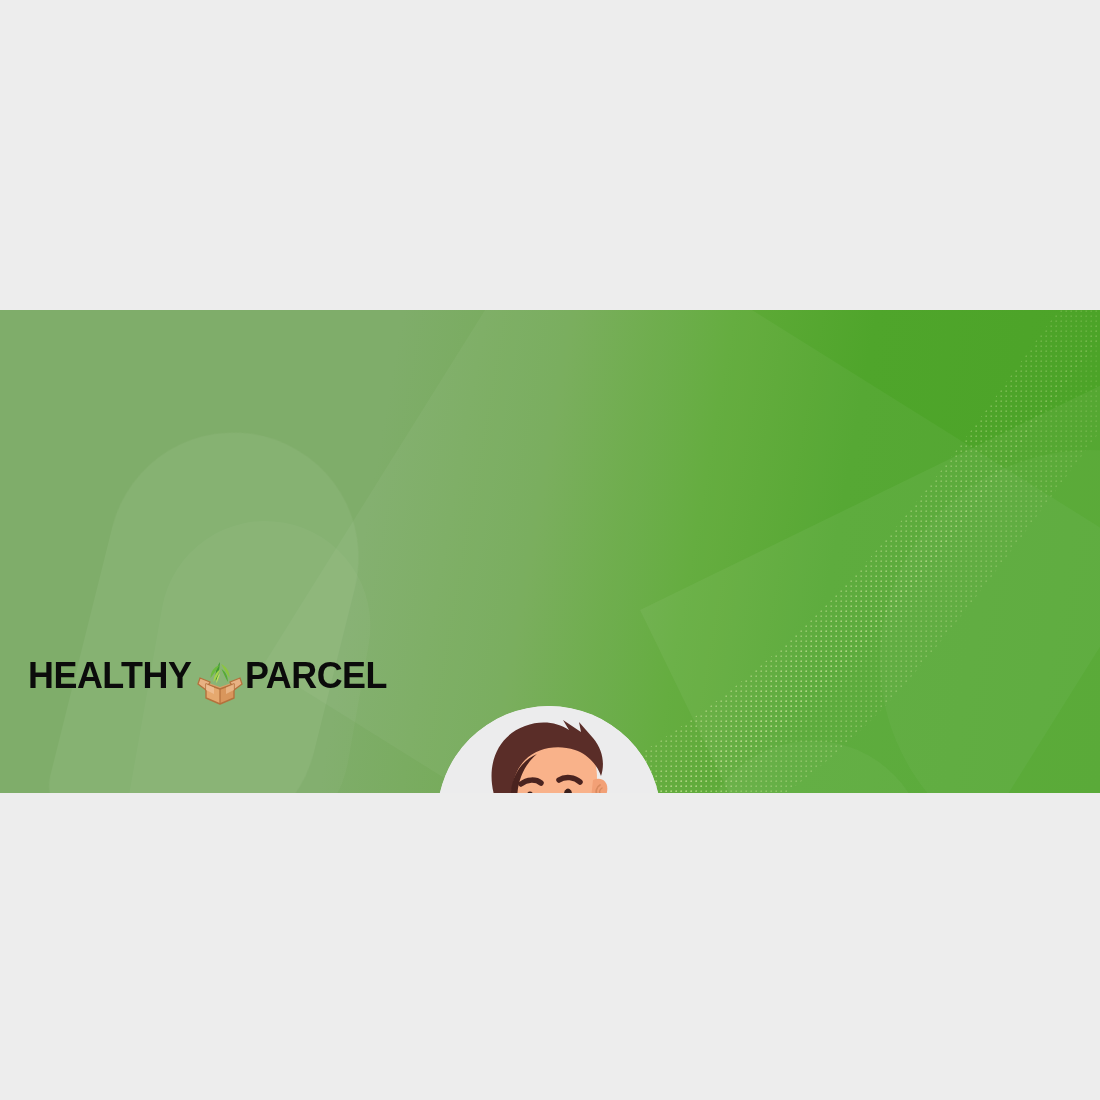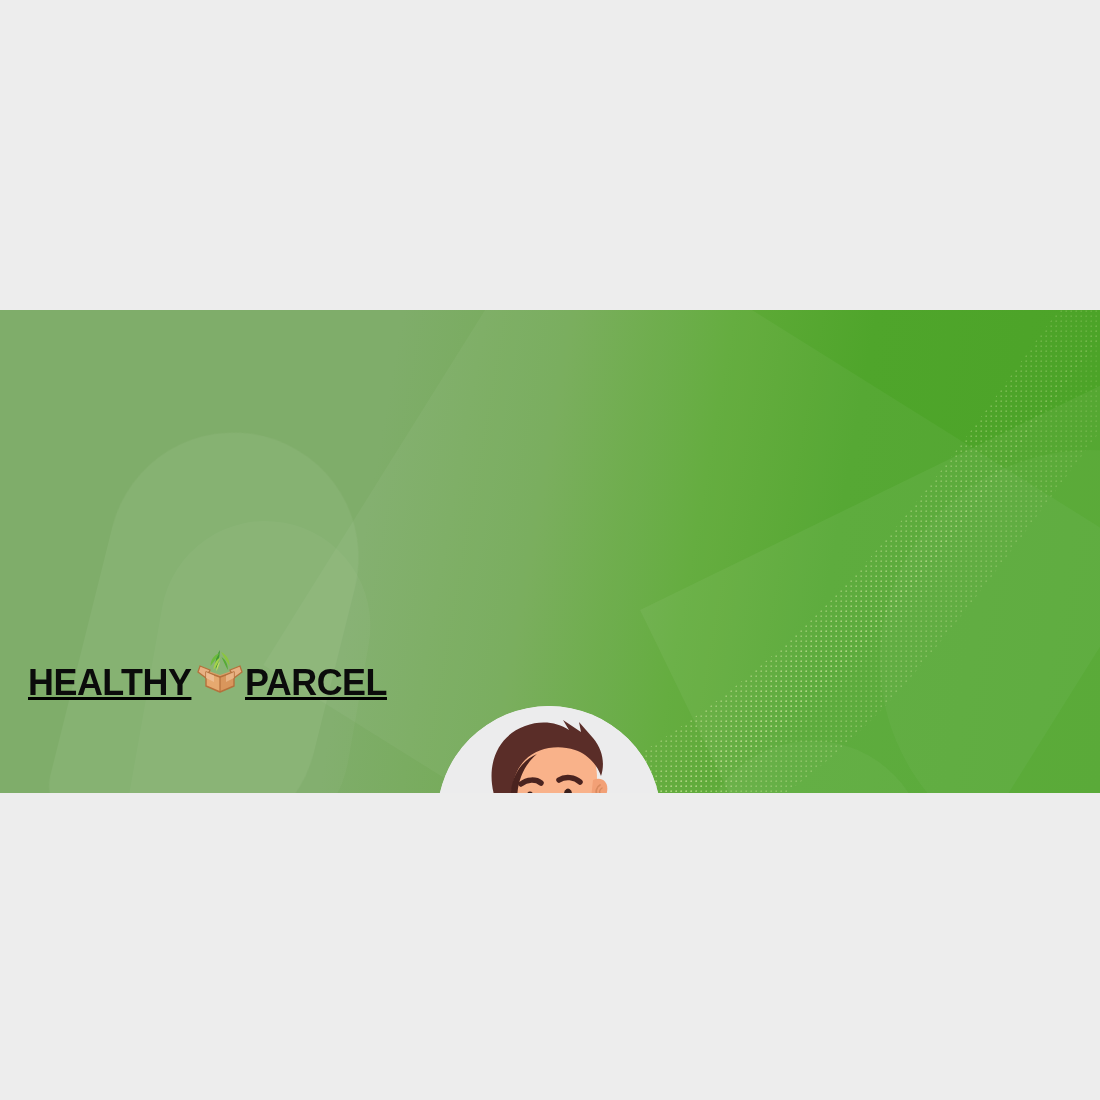--- a/index.html
+++ b/index.html
@@ -112,23 +112,22 @@
     height: 520px;
     opacity: 0.42;
   }
 
   
   #logo {
     position: absolute;
     left: 28px;
     top: 347px;
     display: flex;
-    align-items: flex-end;
+    align-items: flex-start;
     height: 44px;
-    text-decoration: underline;
   }
   .logo-word {
     font-family: "Liberation Sans", sans-serif;
     font-weight: bold;
     font-size: 37px;
     line-height: 37px;
     letter-spacing: -0.5px;
     color: #0b0b0b;
     transform: scaleX(0.97);
     transform-origin: left center;

